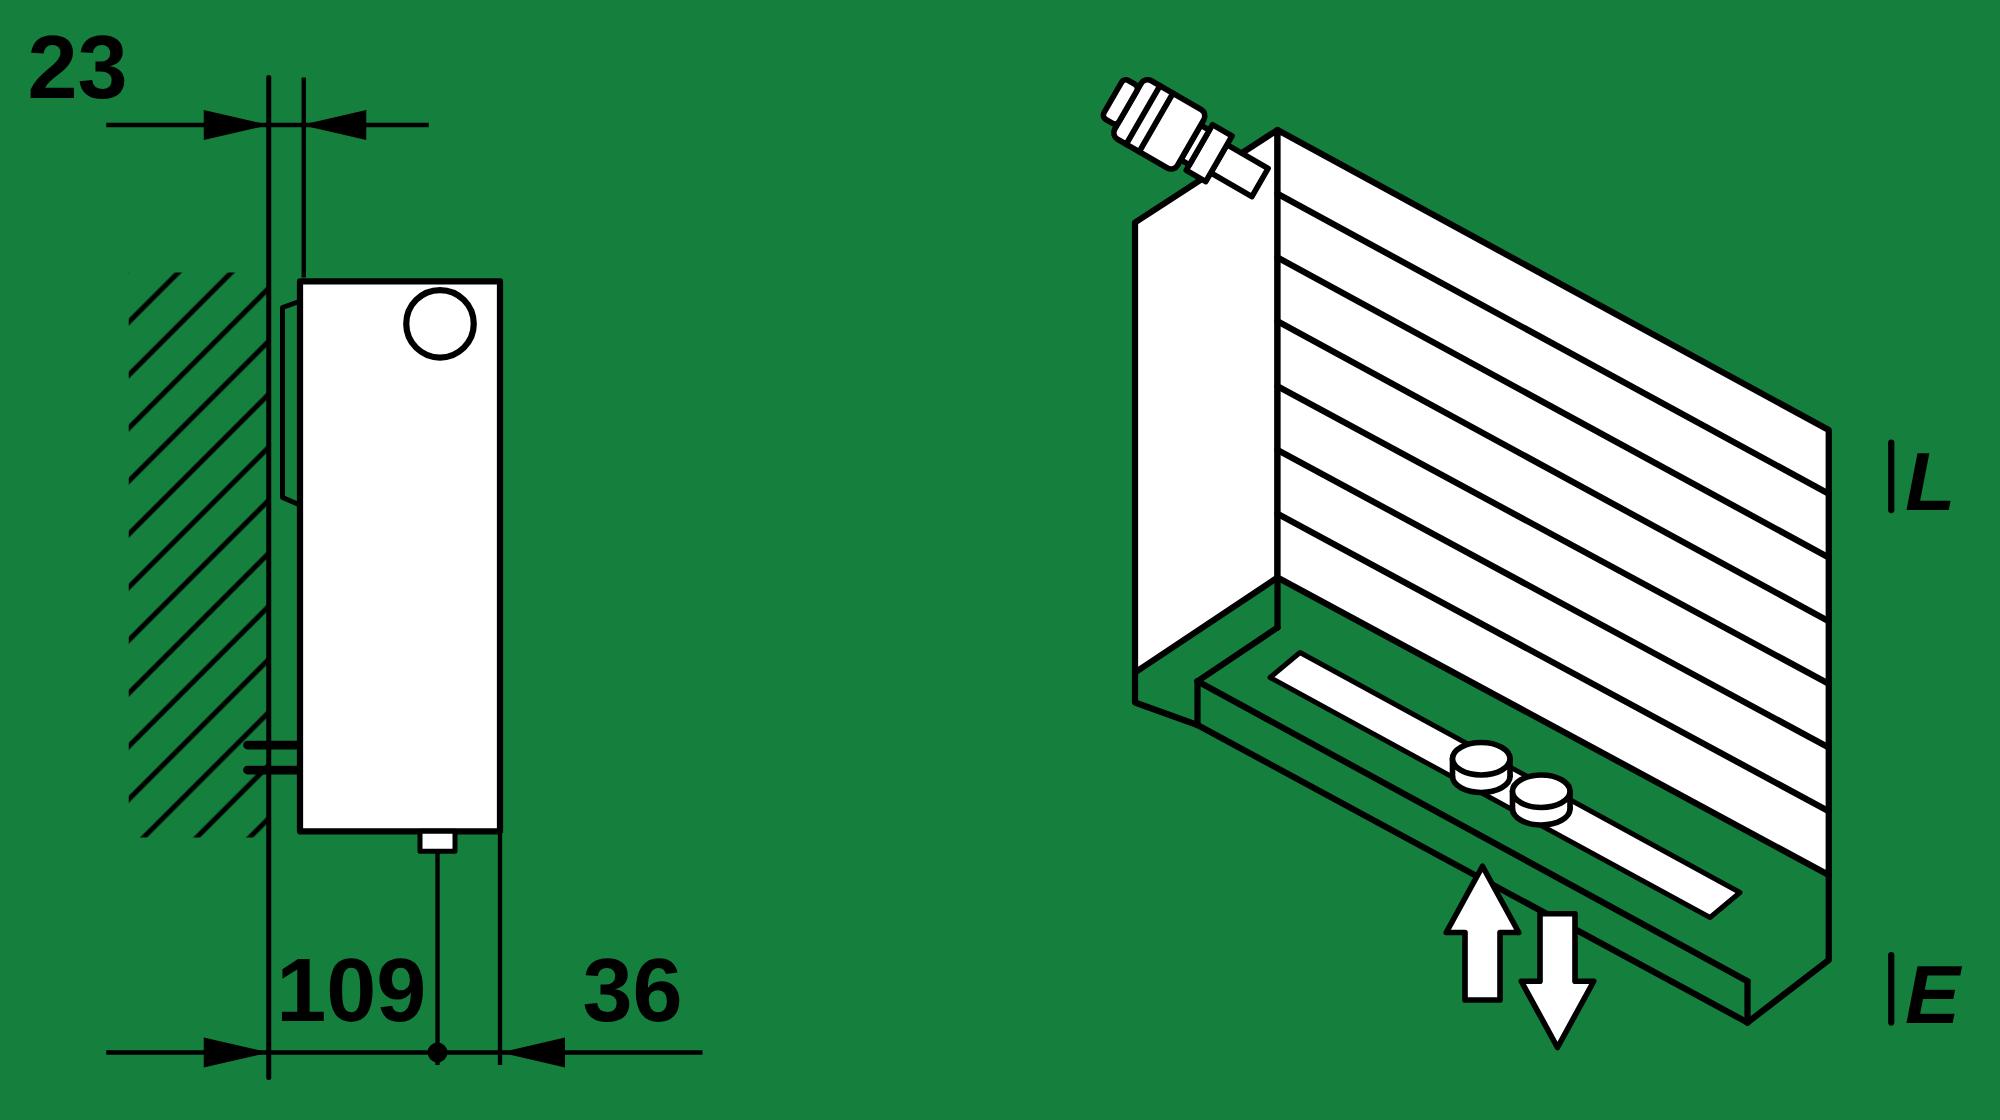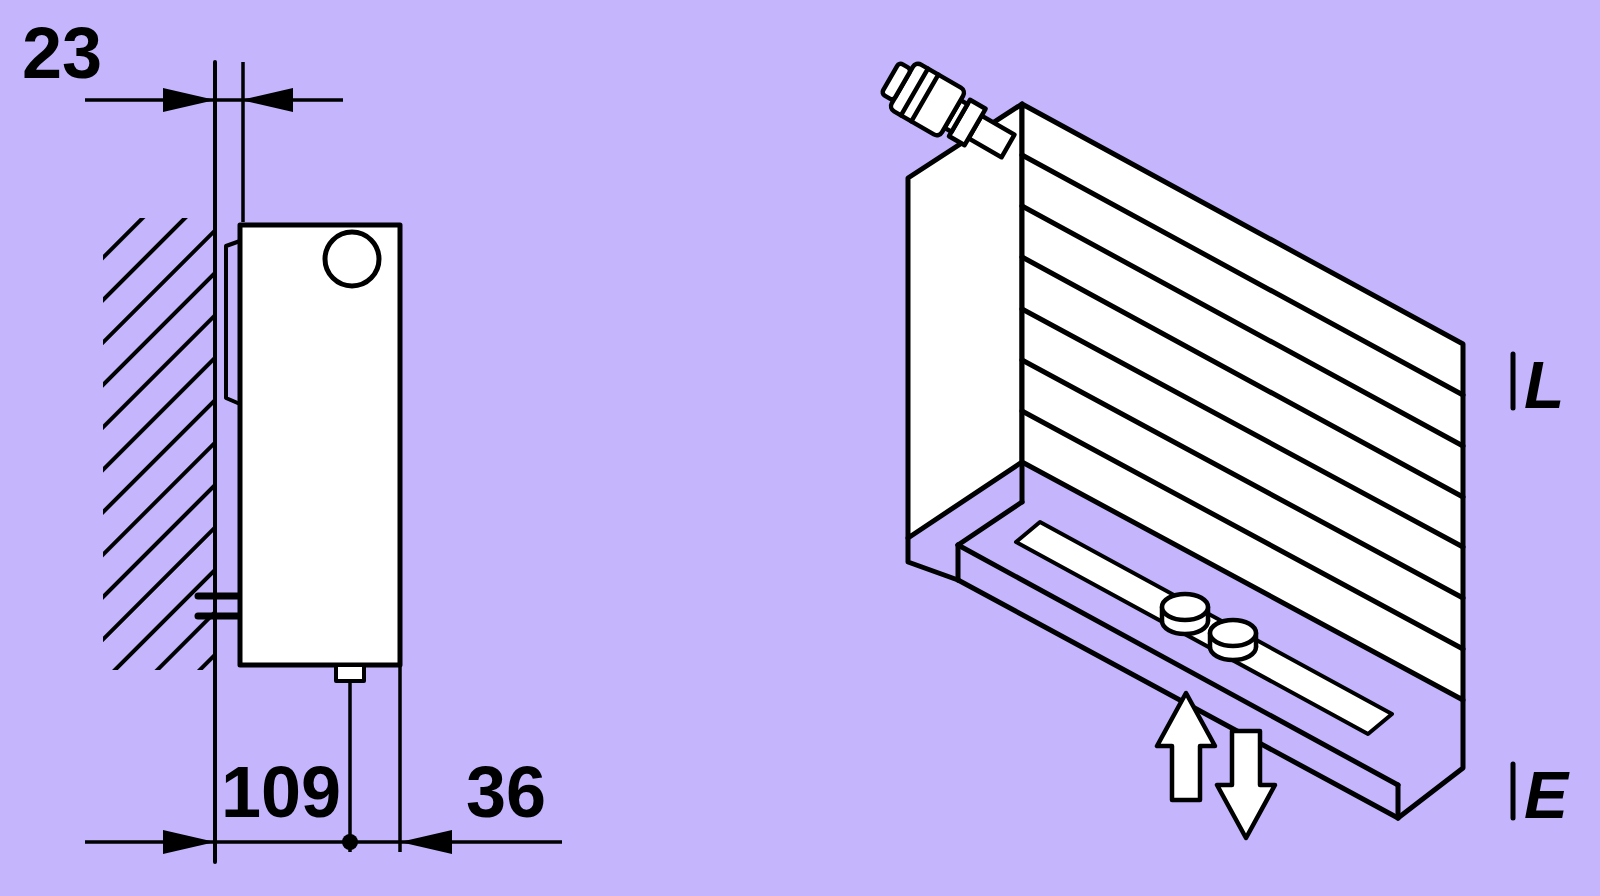--- a/index.html
+++ b/index.html
@@ -1,16 +1,16 @@
 <!DOCTYPE html>
 <html><head>
 <meta charset="utf-8">
 <style>
   html,body{margin:0;padding:0;background:#fff;}
-  .canvas{position:relative;width:1600px;height:896px;background:#c4b5fd;overflow:hidden;}
+  .canvas{position:relative;width:1600px;height:896px;background:#15803d;overflow:hidden;}
   svg{display:block;}
   .dim-text{
     font-family:"Liberation Sans","DejaVu Sans",sans-serif;
     font-size:72px;font-weight:700;fill:#000;
   }
   .label-text{
     font-family:"Liberation Sans","DejaVu Sans",sans-serif;
     font-size:66px;font-weight:700;font-style:italic;fill:#000;
   }
 </style>

